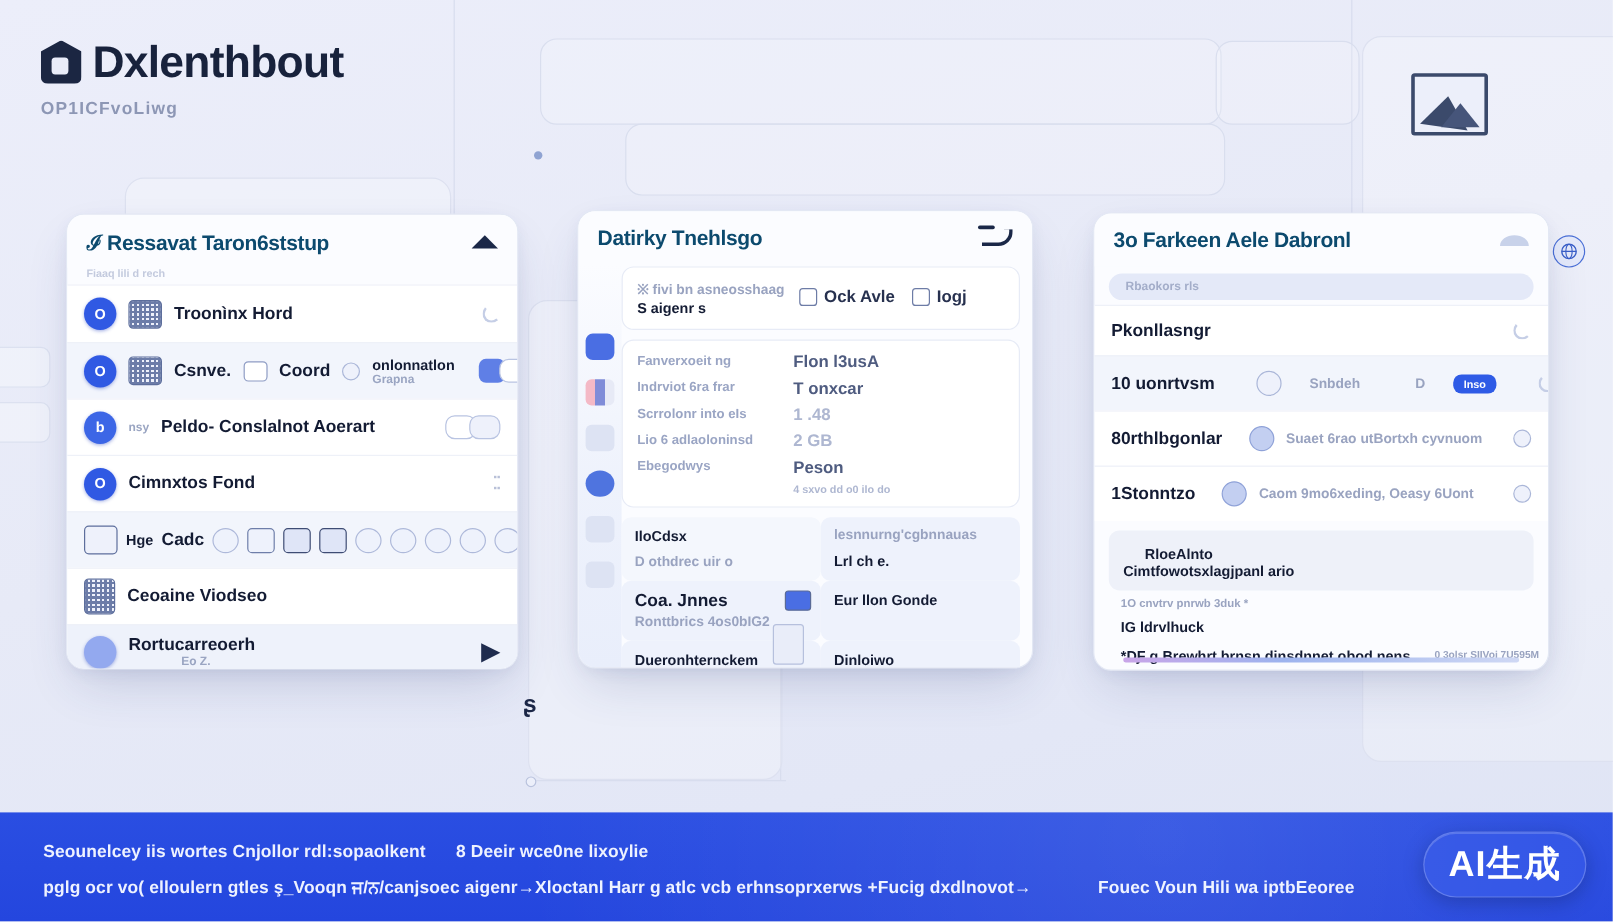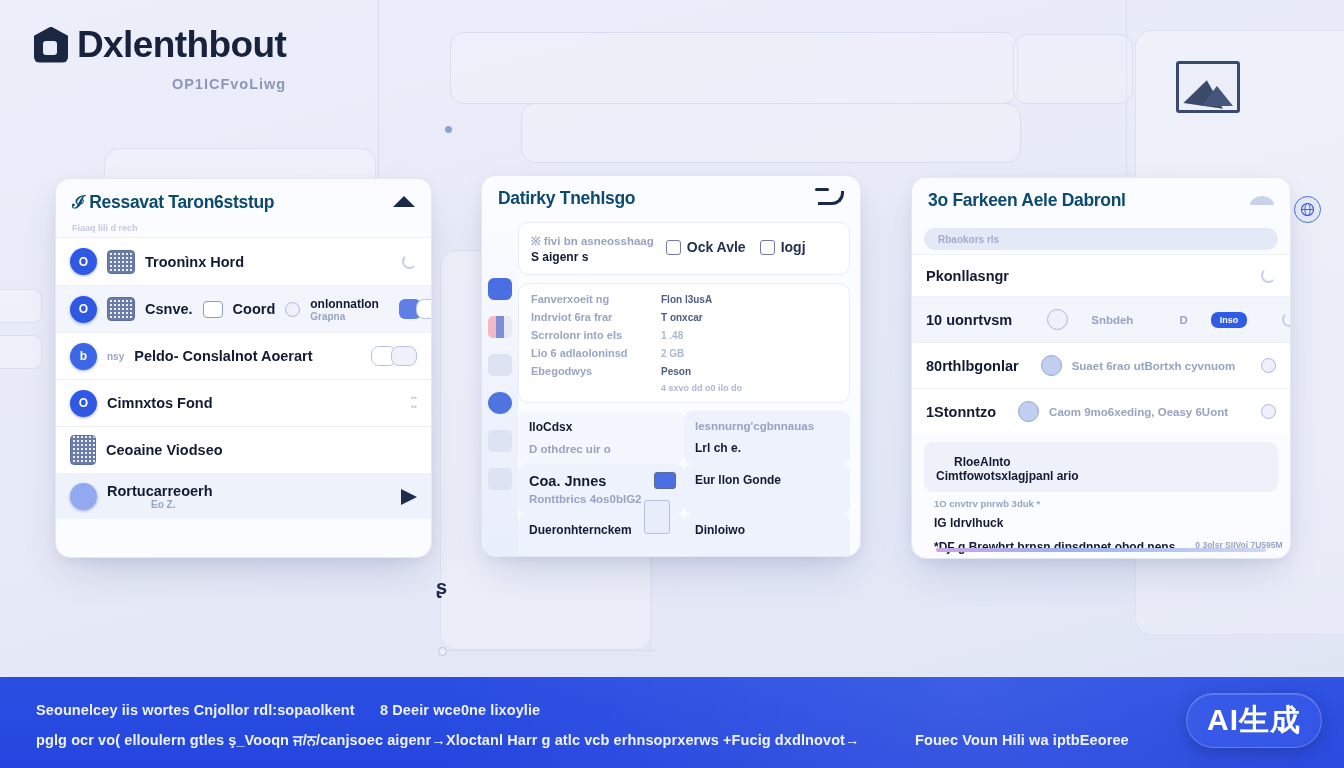--- a/index.html
+++ b/index.html
@@ -68,21 +68,21 @@
     width: 27px; height: 27px; border-radius: 50%;
     border: 1.5px solid #4a6fd6;
     background: #e4e9fa;
     color: #3a5fc8;
     font-size: 12px;
     display: flex; align-items: center; justify-content: center;
     font-weight: 700;
   }
 
   
-  .hdr { position: absolute; left: 34px; top: 26px; text-align: right; }
+  .hdr { position: absolute; left: 34px; top: 33px; }
   .hdr-row { display: flex; align-items: center; gap: 9px; }
   .logo-mark {
     width: 34px; height: 36px;
     background: #1b2642;
     border-radius: 4px 4px 6px 6px;
     position: relative;
     clip-path: polygon(0 26%, 50% 0, 100% 26%, 100% 100%, 0 100%);
   }
   .logo-mark::after {
     content:"";
@@ -266,21 +266,21 @@
   .rail-ic.faint { background:#dde3f3; }
   .c2-main { flex:1; padding: 0 10px 10px 0; }
 
   .panel {
     background:#fff; border:1px solid #e7ebf6; border-radius:10px;
     margin: 0 0 8px 0;
   }
   .panel-head { display:flex; align-items:flex-start; gap:12px; padding:10px 12px; }
   .kv-line { display:flex; align-items:center; padding:3px 12px; gap:10px; }
   .kv-k { font-size:11px; color:#9aa5c4; font-weight:600; width:120px; white-space:nowrap; }
-  .kv-v { font-size:10px; color:#4f5c80; font-weight:600; white-space:nowrap; }
+  .kv-v { font-size:14px; color:#4f5c80; font-weight:600; white-space:nowrap; }
   .kv-v.dim { color:#aeb7d1; }
 
   .opt-chk { display:flex; align-items:center; gap:6px; }
   .opt-box { width:15px;height:15px;border:1.6px solid #6d7ca6;border-radius:3px;background:#fff; }
   .opt-txt { font-size:14px; font-weight:600; color:#27314f; }
 
   .grid2 { display:grid; grid-template-columns: 1fr 1fr; gap:0; }
   .gcell {
     background:#eef2fc; border-radius:8px; padding:9px 11px;
     min-height: 46px;
@@ -423,20 +423,36 @@
     </div>
   </div>
 
   <div class="row row-white row-div" style="height:47px;">
     <div class="avatar">O</div>
     <div class="row-label">Cimnxtos Fond</div>
     <div class="spacer"></div>
     <div style="font-size:8px;color:#b8c0d8;line-height:1.1;">▪▪<br>▪▪</div>
   </div>
 
+  <div class="row row-tint row-div" style="height:47px; gap:7px;">
+    <div class="mini-tile"></div>
+    <div class="row-label sm">Hge</div>
+    <div class="row-label">Cadc</div>
+    <div class="ic-strip">
+      <div class="ic-sm"></div>
+      <div class="ic-sq"></div>
+      <div class="ic-sq dark"></div>
+      <div class="ic-sq dark"></div>
+      <div class="ic-sm"></div>
+      <div class="ic-sm"></div>
+      <div class="ic-sm"></div>
+      <div class="ic-sm"></div>
+      <div class="ic-sm"></div>
+    </div>
+  </div>
 
   <div class="row row-white row-div" style="height:47px;">
     <div class="mini-tile dense" style="height:30px;width:26px;"></div>
     <div class="row-label">Ceoaine Viodseo</div>
   </div>
 
   <div class="row row-tint2 row-div" style="height:46px;">
     <div class="avatar pale"></div>
     <div style="display:flex;flex-direction:column;">
       <div class="row-label">Rortucarreoerh</div>

